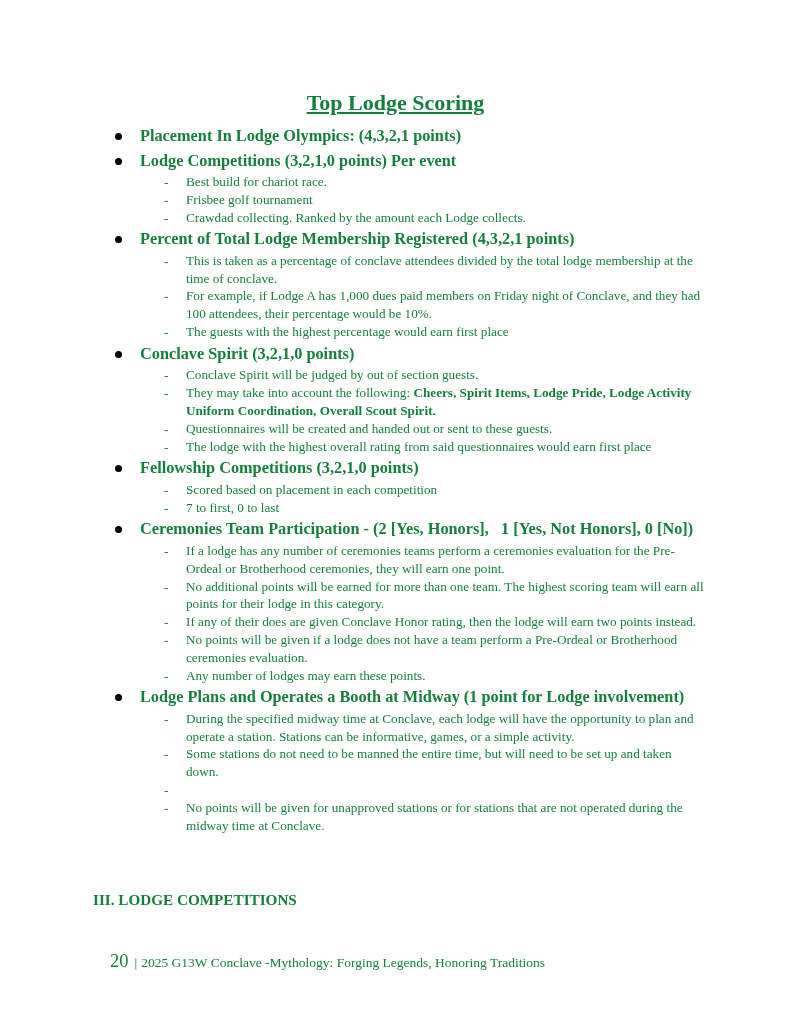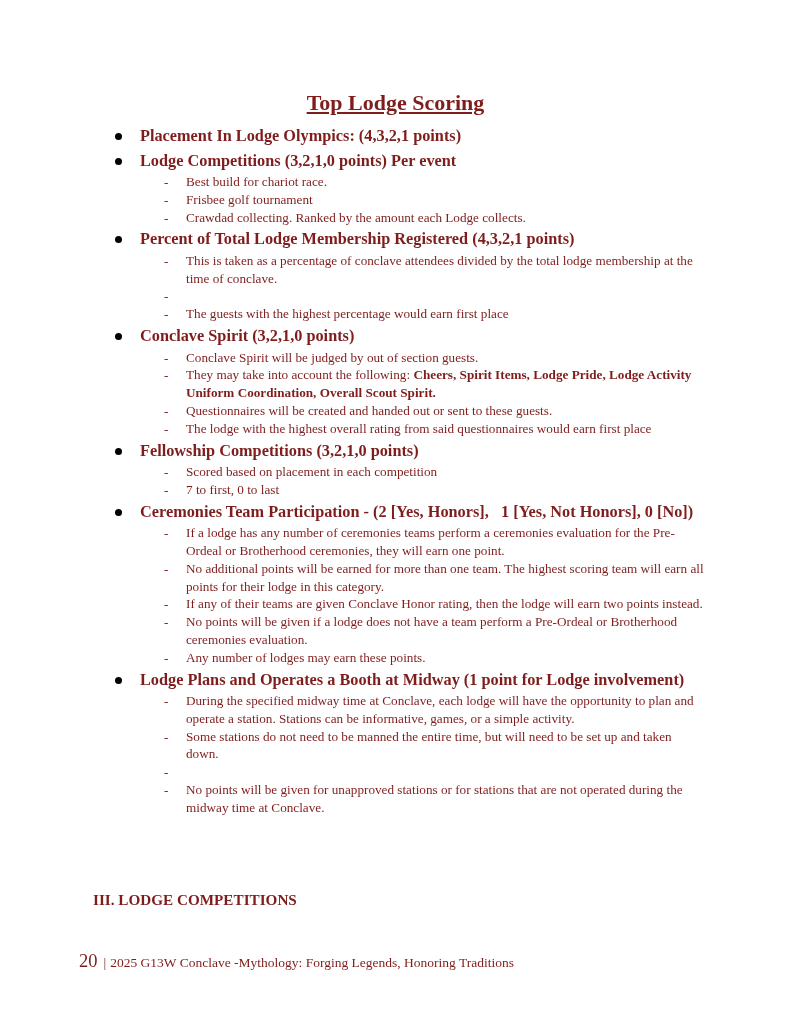--- a/index.html
+++ b/index.html
@@ -5,21 +5,21 @@
   html, body {
     margin: 0;
     padding: 0;
     background: #ffffff;
   }
   .page {
     position: relative;
     width: 791px;
     height: 1024px;
     background: #ffffff;
-    color: #7f1d1d;
+    color: #15803d;
     font-family: "Liberation Serif", serif;
     overflow: hidden;
     border-radius: 23px;
   }
   .doc-title {
     margin-top: 90px;
     text-align: center;
     font-size: 22px;
     font-weight: bold;
     text-decoration: underline;
@@ -68,21 +68,21 @@
   .s-text b { font-weight: bold; }
   .bottom-heading {
     position: absolute;
     left: 93px;
     top: 891px;
     font-size: 15.2px;
     font-weight: bold;
   }
   .footer {
     position: absolute;
-    left: 79px;
+    left: 110px;
     top: 951px;
     font-size: 13.5px;
     white-space: nowrap;
   }
   .footer .page-num {
     font-size: 18.5px;
   }
   .footer .sep {
     font-size: 13.5px;
     padding: 0 4px 0 6px;
@@ -123,20 +123,21 @@
         <div class="h-row">
           <span class="bullet"></span>
           <div class="h-text">Percent of Total Lodge Membership Registered (4,3,2,1 points)</div>
         </div>
         <div class="sub">
           <span class="dash">-</span>
           <div class="s-text">This is taken as a percentage of conclave attendees divided by the total lodge membership at the time of conclave.</div>
         </div>
         <div class="sub">
           <span class="dash">-</span>
+          <div class="s-text">For example, if Lodge A has 1,000 dues paid members on Friday night of Conclave, and they had 100 attendees, their percentage would be 10%.</div>
         </div>
         <div class="sub">
           <span class="dash">-</span>
           <div class="s-text">The guests with the highest percentage would earn first place</div>
         </div>
       </div>
       <div class="section">
         <div class="h-row">
           <span class="bullet"></span>
           <div class="h-text">Conclave Spirit (3,2,1,0 points)</div>
@@ -180,21 +181,21 @@
         <div class="sub">
           <span class="dash">-</span>
           <div class="s-text">If a lodge has any number of ceremonies teams perform a ceremonies evaluation for the Pre-Ordeal or Brotherhood ceremonies, they will earn one point.</div>
         </div>
         <div class="sub">
           <span class="dash">-</span>
           <div class="s-text">No additional points will be earned for more than one team. The highest scoring team will earn all points for their lodge in this category.</div>
         </div>
         <div class="sub">
           <span class="dash">-</span>
-          <div class="s-text">If any of their teams are given Conclave Honor rating, then the lodge will earn two points instead.</div>
+          <div class="s-text">If any of their does are given Conclave Honor rating, then the lodge will earn two points instead.</div>
         </div>
         <div class="sub">
           <span class="dash">-</span>
           <div class="s-text">No points will be given if a lodge does not have a team perform a Pre-Ordeal or Brotherhood ceremonies evaluation.</div>
         </div>
         <div class="sub">
           <span class="dash">-</span>
           <div class="s-text">Any number of lodges may earn these points.</div>
         </div>
       </div>

